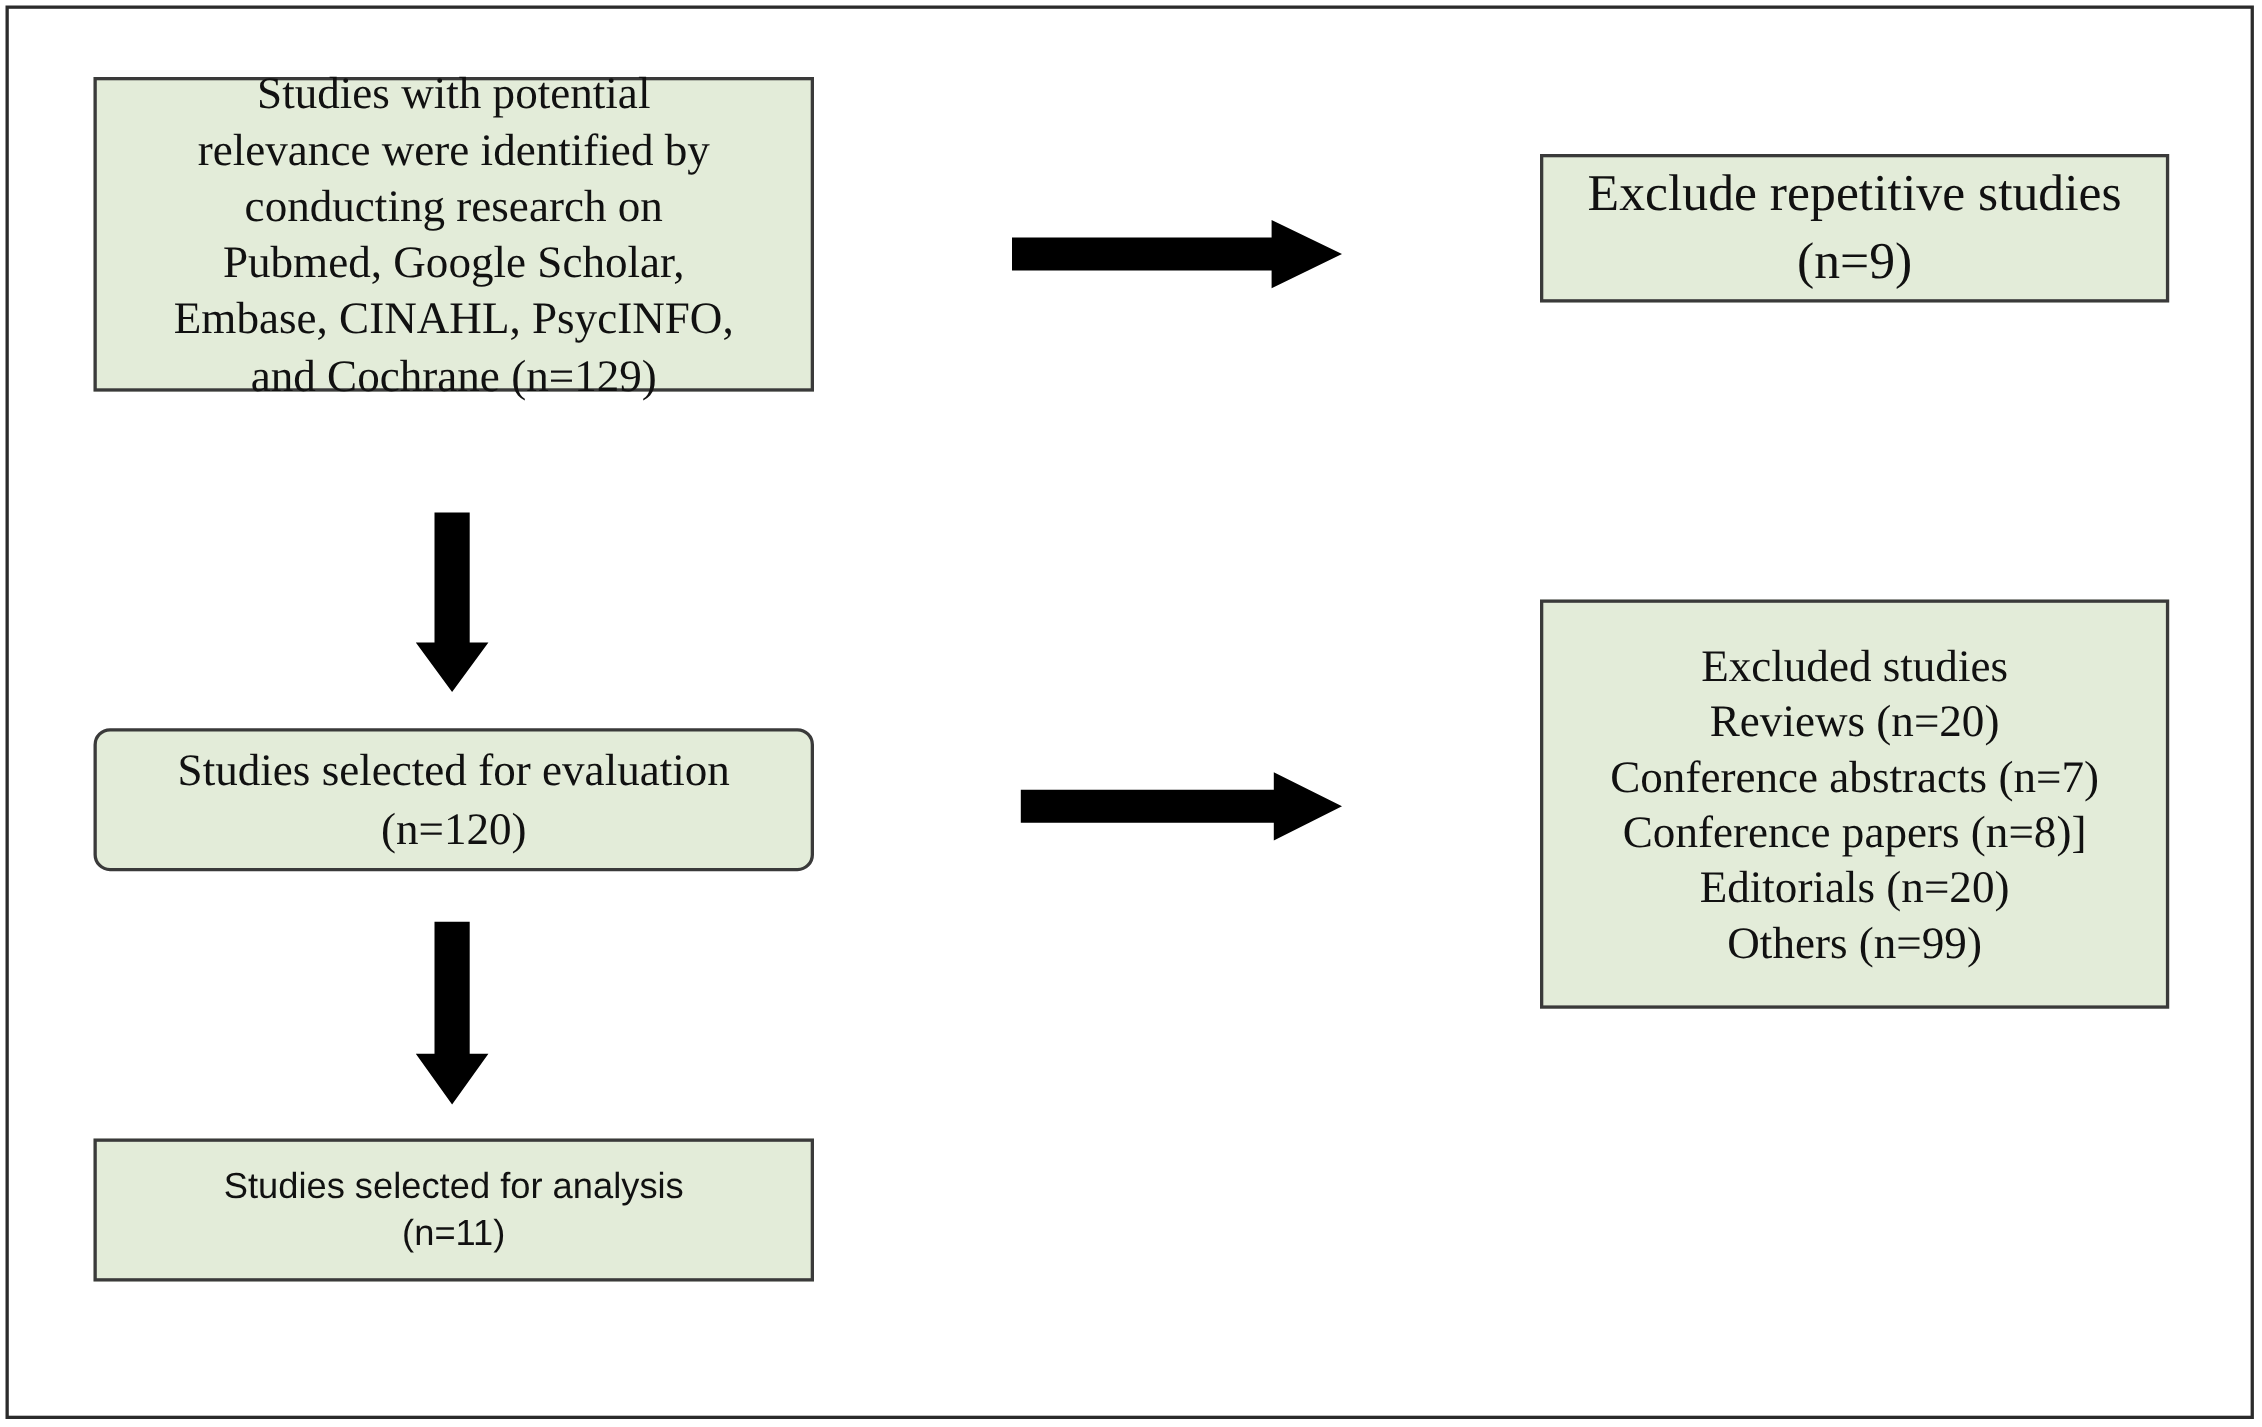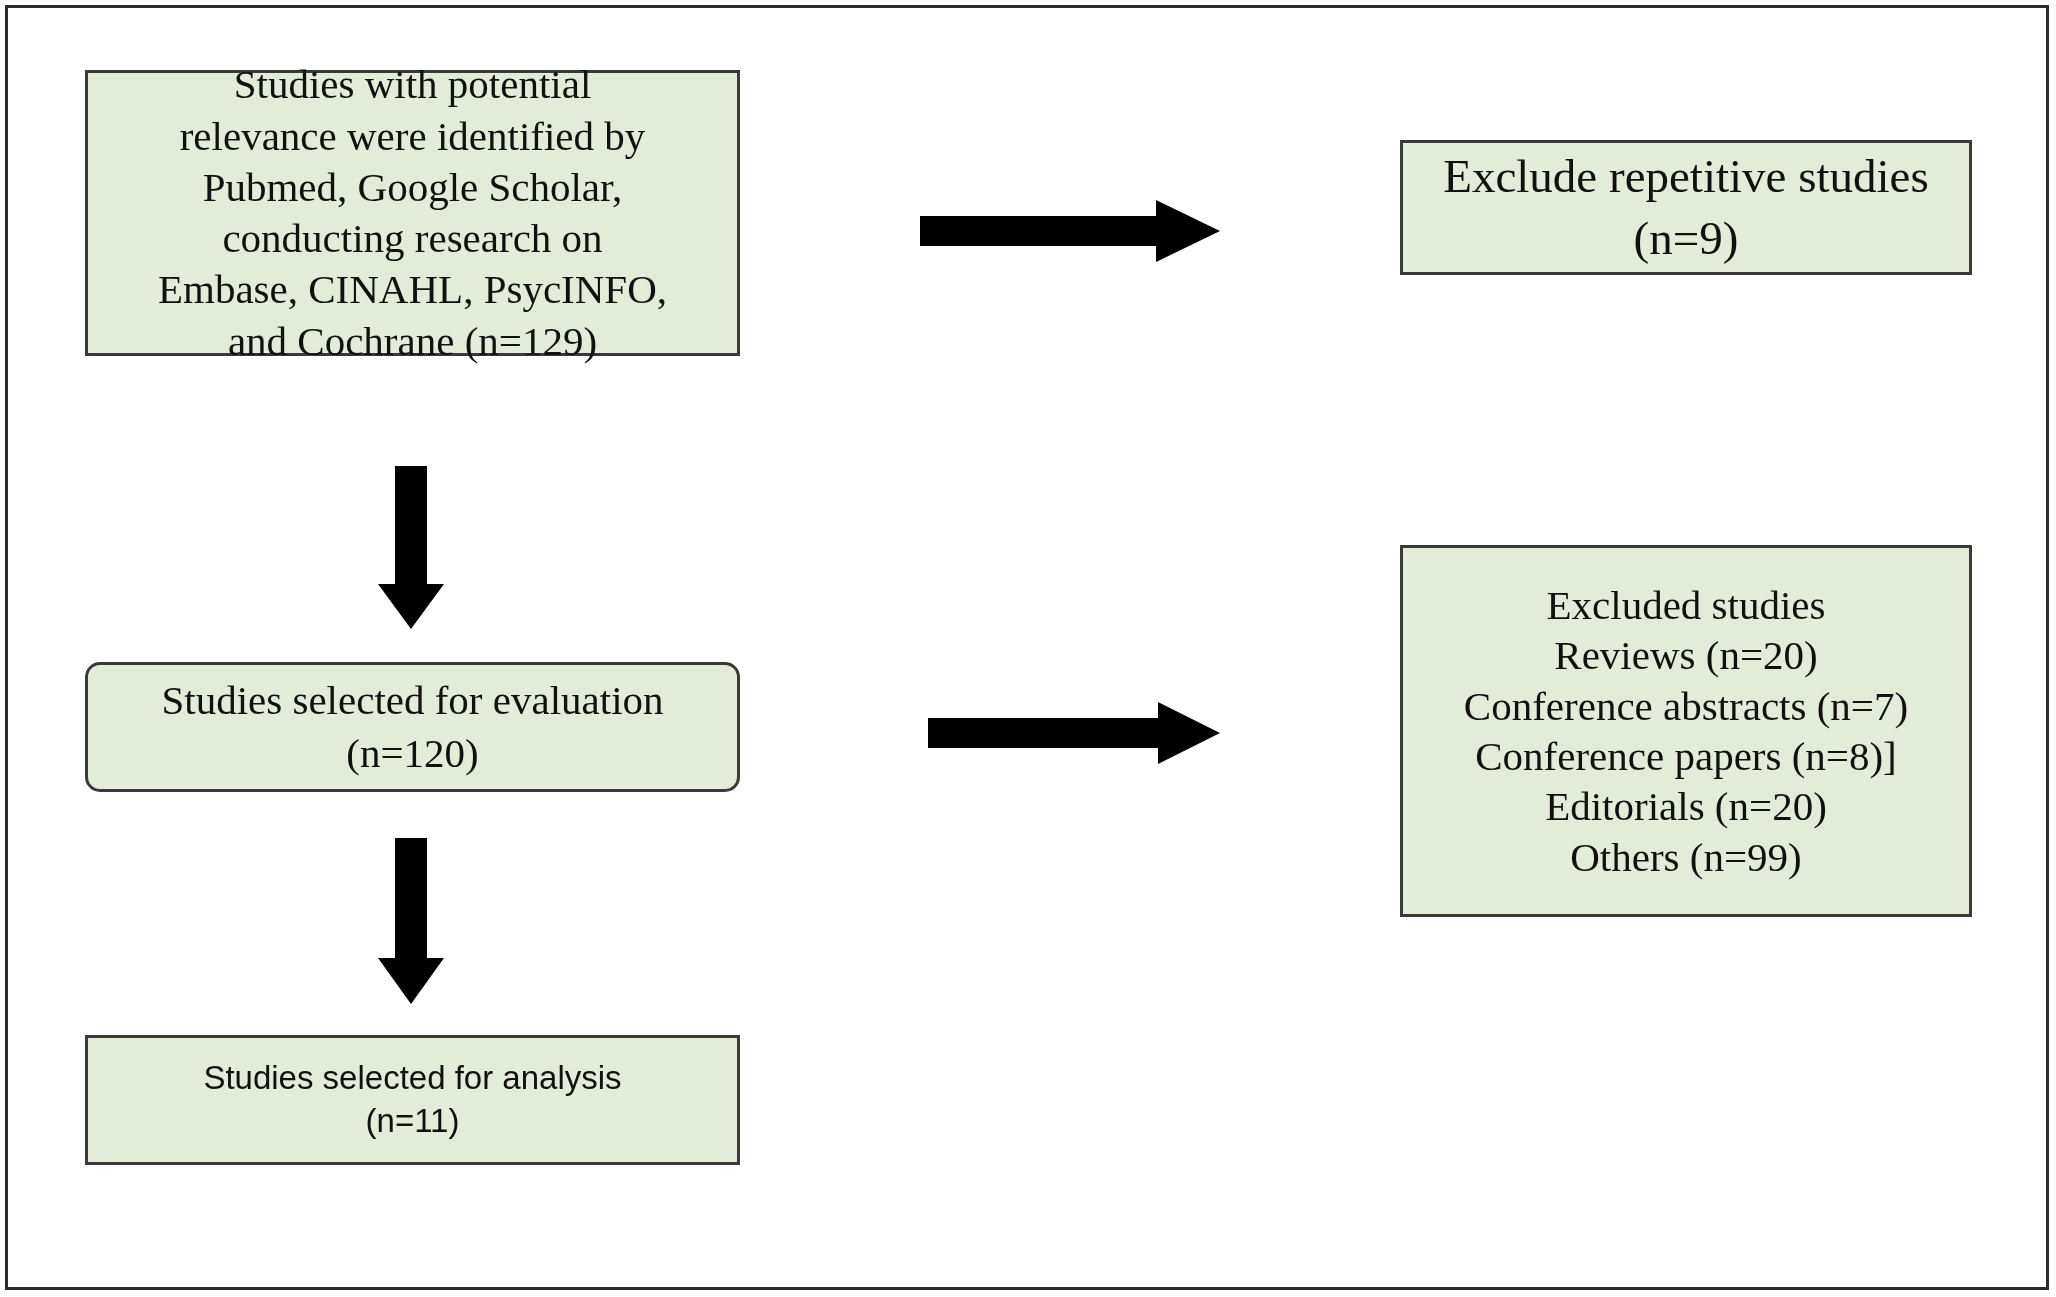--- a/index.html
+++ b/index.html
@@ -118,22 +118,22 @@
 </head>
 <body>
 
 <div id="canvas">
 
   <div class="outer-frame"></div>
 
   <div class="flow-box" id="box-identified">
     <span class="line">Studies with potential</span>
     <span class="line">relevance were identified by</span>
+    <span class="line">conducting research on</span>
     <span class="line">Pubmed, Google Scholar,</span>
-    <span class="line">conducting research on</span>
     <span class="line">Embase, CINAHL, PsycINFO,</span>
     <span class="line">and Cochrane (n=129)</span>
   </div>
 
   <div class="flow-box" id="box-exclude-repetitive">
     <span class="line">Exclude repetitive studies</span>
     <span class="line">(n=9)</span>
   </div>
 
   <div class="flow-box" id="box-evaluation">

